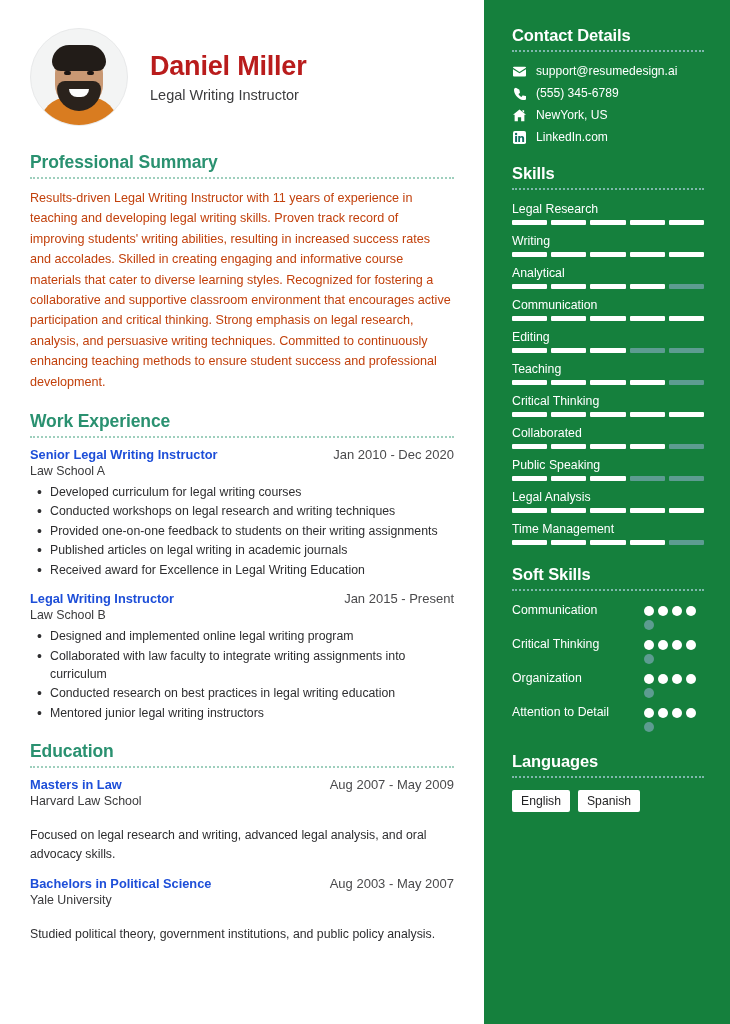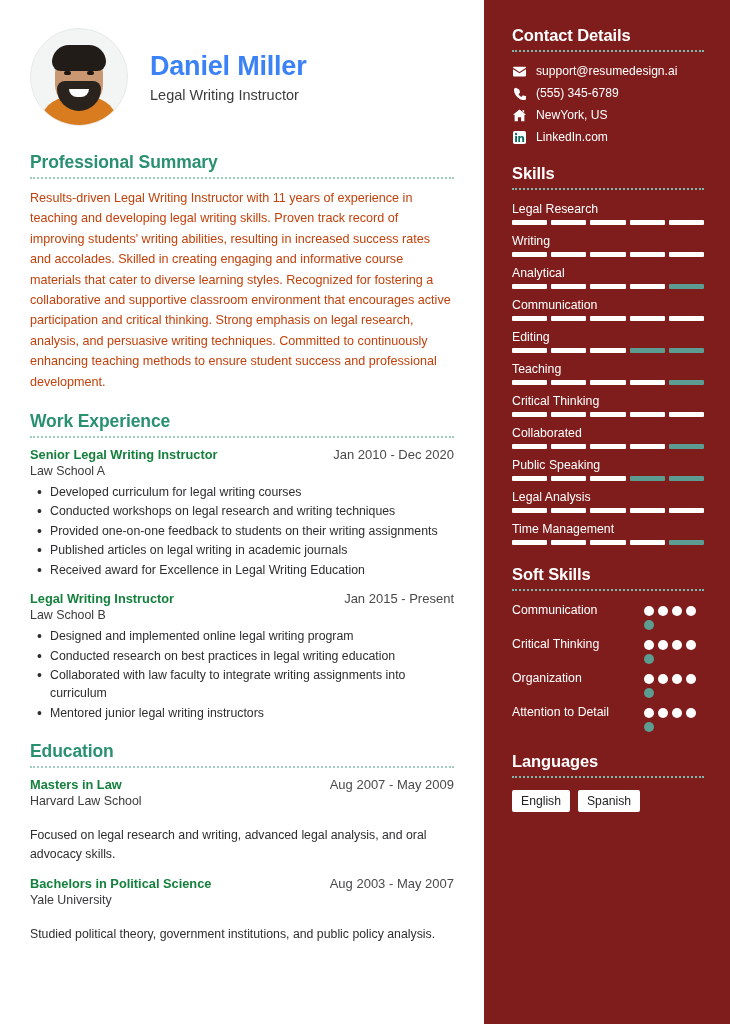--- a/index.html
+++ b/index.html
@@ -61,21 +61,21 @@
     width: 20px; height: 8px; background: #fdfdfd; border-radius: 0 0 12px 12px;
   }
   .av-eye {
     position: absolute; top: 42px; width: 7px; height: 4px;
     background: #1a1412; border-radius: 4px;
   }
   .av-eye.l { left: 33px; }
   .av-eye.r { right: 33px; }
 
   .name {
-    font-size: 27px; font-weight: bold; color: #3b82f6;
+    font-size: 27px; font-weight: bold; color: #b91c1c;
     letter-spacing: -0.2px; line-height: 1.15; margin-bottom: 4px;
   }
   .role { font-size: 14.5px; color: #3c3c3e; font-weight: normal; }
 
   .sec-title {
     font-size: 17.5px; font-weight: bold; color: #2a9170;
     letter-spacing: -0.1px; margin-bottom: 4px;
   }
   .dots-rule {
     height: 0; border-top: 2px dotted #9ecfbd; margin-bottom: 9px;
@@ -83,40 +83,40 @@
   .section { margin-bottom: 19px; }
 
   .summary {
     font-size: 12.6px; line-height: 1.62; color: #c2410c; text-align: left;
   }
 
   .job { margin-bottom: 12px; }
   .job-top {
     display: flex; justify-content: space-between; align-items: baseline; gap: 10px;
   }
-  .job-title { font-size: 12.8px; font-weight: bold; color: #15803d; }
+  .job-title { font-size: 12.8px; font-weight: bold; color: #1d4ed8; }
   .job-date { font-size: 13px; color: #4a4a4c; white-space: nowrap; }
   .job-org { font-size: 12.4px; color: #3a3a3c; margin-top: 2px; margin-bottom: 5px; }
   .bullets { list-style: none; }
   .bullets li {
     position: relative; padding-left: 20px;
     font-size: 12.3px; line-height: 1.5; color: #2e2e30; margin-bottom: 1px;
   }
   .bullets li::before {
     content: "•"; position: absolute; left: 7px; top: -1px;
     font-size: 14px; color: #2e2e30;
   }
 
   .edu { margin-bottom: 13px; }
   .edu-desc { font-size: 12.3px; line-height: 1.5; color: #2e2e30; margin-top: 18px; }
 
   
   .sidebar {
     width: 246px;
-    background: #7f1d1d;
+    background: #15803d;
     color: #ffffff;
     padding: 26px 26px 0 28px;
   }
   .side-title {
     font-size: 16.5px; font-weight: bold; color: #ffffff;
     letter-spacing: -0.1px; margin-bottom: 5px;
   }
   .side-rule {
     height: 0; border-top: 2px dotted #7fb8ac; margin-bottom: 12px;
   }
@@ -210,22 +210,22 @@
             </ul>
           </div>
           <div class="job">
             <div class="job-top">
        <div class="job-title">Legal Writing Instructor</div>
        <div class="job-date">Jan 2015 - Present</div>
      </div>
      <div class="job-org">Law School B</div>
      <ul class="bullets">
               <li>Designed and implemented online legal writing program</li>
+              <li>Collaborated with law faculty to integrate writing assignments into curriculum</li>
               <li>Conducted research on best practices in legal writing education</li>
-              <li>Collaborated with law faculty to integrate writing assignments into curriculum</li>
               <li>Mentored junior legal writing instructors</li>
             </ul>
           </div>
         </div>
     </div>
 
     <div class="section">
       <div class="sec-title">Education</div>
       <div class="dots-rule"></div>
       <div id="edu-container">

